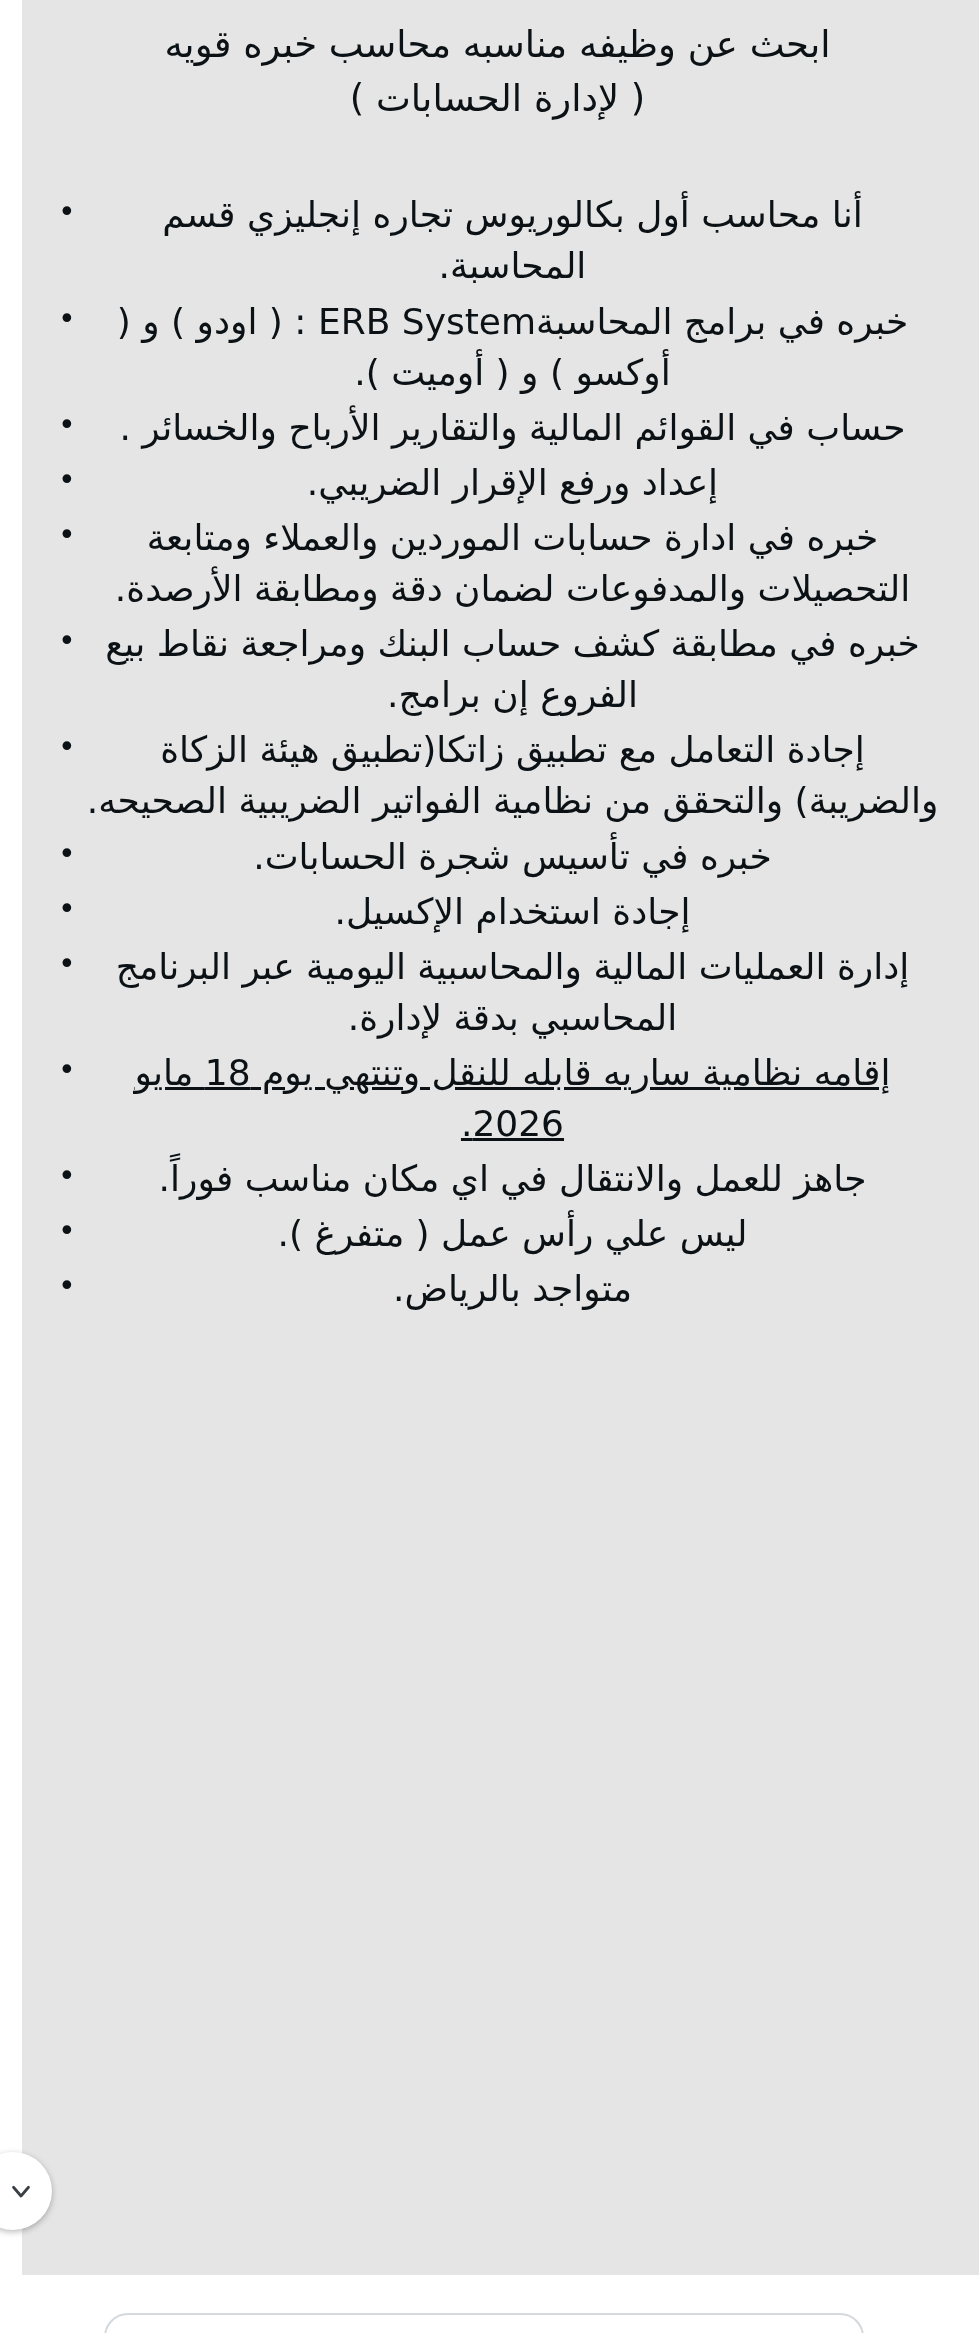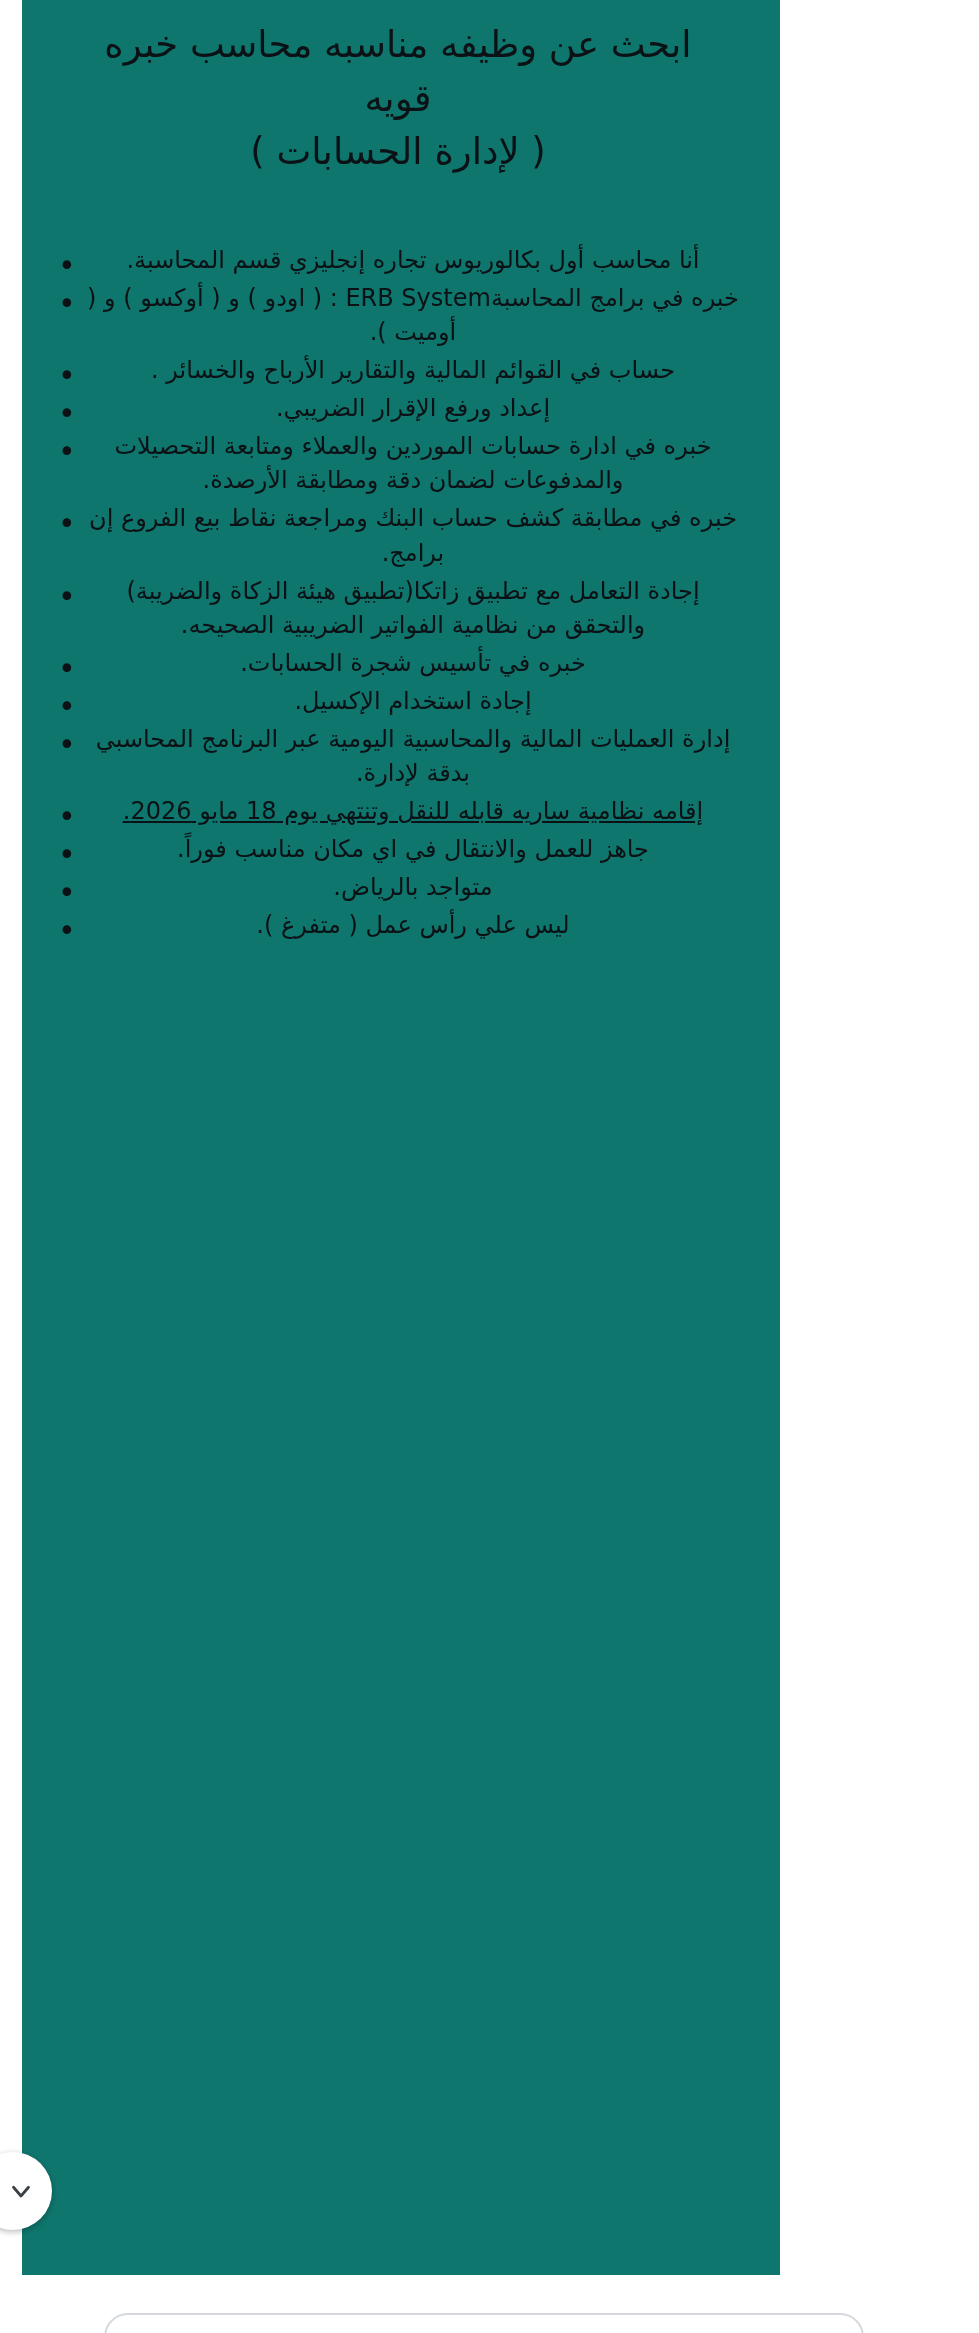--- a/index.html
+++ b/index.html
@@ -16,23 +16,23 @@
     position: relative;
     width: 979px;
     min-height: 2333px;
     background: #ffffff;
     overflow: hidden;
   }
   .message-card {
     position: absolute;
     left: 22px;
     top: 0;
-    width: 758px;
+    width: 957px;
     min-height: 2275px;
-    background: #0f766e;
+    background: #e5e5e5;
     border-top-left-radius: 0px;
     border-bottom-left-radius: 0px;
     box-sizing: border-box;
     padding: 18px 40px 30px 34px;
     direction: rtl;
   }
   .headline {
     font-size: 37px;
     line-height: 1.45;
     color: #0b1114;
@@ -48,21 +48,21 @@
   .spacer {
     height: 56px;
   }
   ul.bullets {
     list-style: none;
     margin: 0;
     padding: 0;
   }
   ul.bullets > li {
     position: relative;
-    font-size: 24px;
+    font-size: 36px;
     line-height: 1.42;
     color: #0b1114;
     text-align: center;
     padding: 0 0 0 30px;
     margin: 0 0 4px 0;
     word-wrap: break-word;
   }
   ul.bullets > li::after {
     content: "•";
     position: absolute;
@@ -135,22 +135,22 @@
       <li>حساب في القوائم المالية والتقارير الأرباح والخسائر .</li>
       <li>إعداد ورفع الإقرار الضريبي.</li>
       <li>خبره في ادارة حسابات الموردين والعملاء ومتابعة التحصيلات والمدفوعات لضمان دقة ومطابقة الأرصدة.</li>
       <li>خبره في مطابقة كشف حساب البنك ومراجعة نقاط بيع الفروع إن برامج.</li>
       <li>إجادة التعامل مع تطبيق زاتكا(تطبيق هيئة الزكاة والضريبة) والتحقق من نظامية الفواتير الضريبية الصحيحه.</li>
       <li>خبره في تأسيس شجرة الحسابات.</li>
       <li>إجادة استخدام الإكسيل.</li>
       <li>إدارة العمليات المالية والمحاسبية اليومية عبر البرنامج المحاسبي بدقة لإدارة.</li>
       <li class="u">إقامه نظامية ساريه قابله للنقل وتنتهي يوم 18 مايو 2026.</li>
       <li>جاهز للعمل والانتقال في اي مكان مناسب فوراً.</li>
+      <li>ليس علي رأس عمل ( متفرغ ).</li>
       <li>متواجد بالرياض.</li>
-      <li>ليس علي رأس عمل ( متفرغ ).</li>
     </ul>
 
   </div>
 
   <div class="scroll-down-btn">
     <span>
       <svg width="30" height="30" viewBox="0 0 24 24" fill="none" stroke="#3a3f44" stroke-width="2.2" stroke-linecap="round" stroke-linejoin="round">
         <polyline points="6 9 12 16 18 9"></polyline>
       </svg>
     </span>

